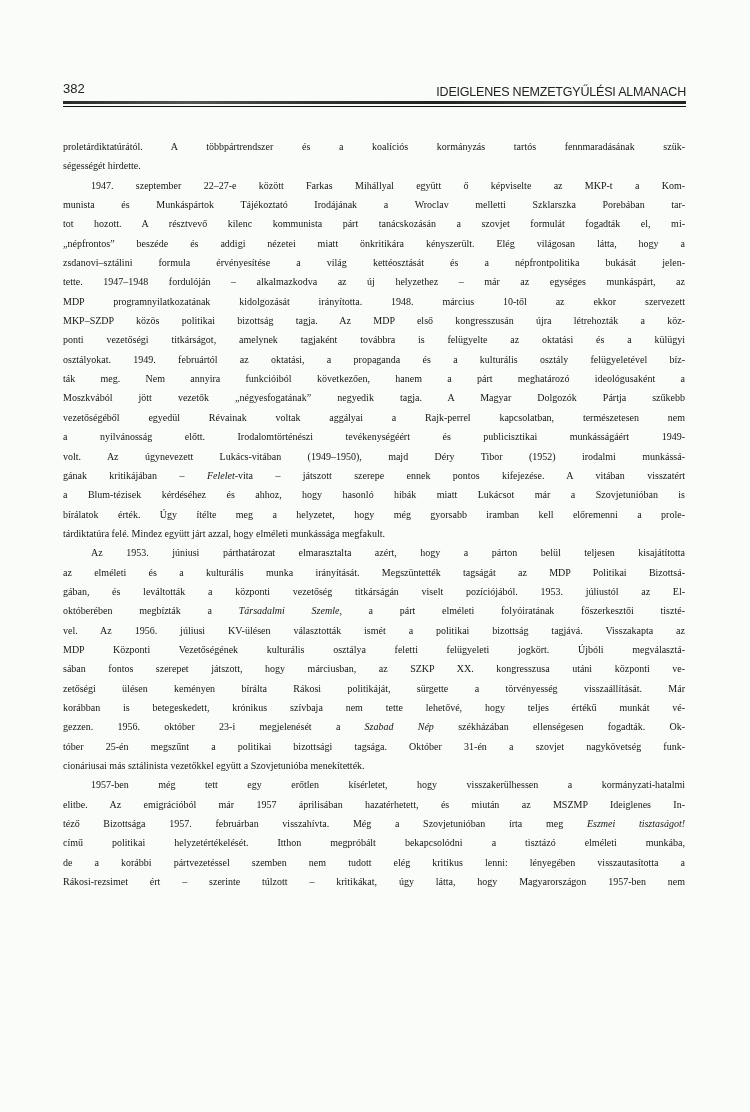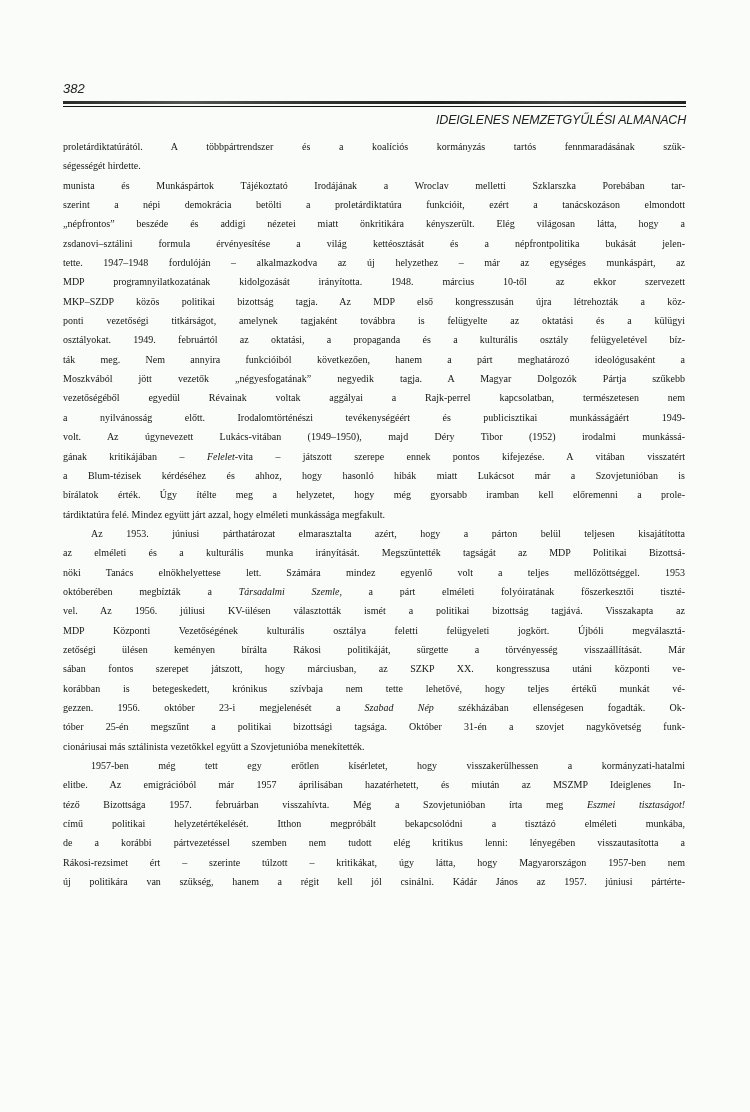--- a/index.html
+++ b/index.html
@@ -3,31 +3,30 @@
 <meta charset="utf-8">
 <style>
   html, body { margin: 0; padding: 0; }
   body {
     width: 750px; height: 1112px;
     background: #fafcf9;
     position: relative; overflow: hidden;
     color: #151515;
   }
   .page-header {
-    position: absolute; left: 63px; top: 81px; width: 623px; height: 28px; font-style: italic;
+    position: absolute; left: 63px; top: 81px; width: 623px; height: 28px;
   }
   .page-number {
     position: absolute; left: 0; top: 0;
     font-family: "Liberation Sans", sans-serif; font-size: 13px; color: #222;
   }
   .running-title {
     position: absolute; right: 0; top: 4px;
     font-family: "Liberation Sans", sans-serif; font-size: 12.5px; color: #222;
     letter-spacing: -0.2px;
-    margin-top: 28px;
   }
   .rule-thick {
     position: absolute; left: 0; right: 0; top: 20px; height: 3px;
     background: linear-gradient(90deg, #2a2a2a 0%, #555 20%, #333 40%, #222 60%, #444 80%, #222 100%);
   }
   .rule-thin {
     position: absolute; left: 0; right: 0; top: 25px; height: 1px; background: #111;
   }
   .body-text {
     position: absolute; left: 63px; top: 137px; width: 622px;
@@ -51,22 +50,23 @@
   <div class="rule-thick"></div>
   <div class="rule-thin"></div>
 </div>
 
 <div class="body-text" id="body-text">
     <div>
       <span class="line">proletárdiktatúrától. A többpártrendszer és a koalíciós kormányzás tartós fennmaradásának szük-</span>
       <span class="line last">ségességét hirdette.</span>
     </div>
     <div>
+      <span class="line indent">1947. szeptember 22–27-e között Farkas Mihállyal együtt ő képviselte az MKP-t a Kom-</span>
       <span class="line">munista és Munkáspártok Tájékoztató Irodájának a Wroclav melletti Szklarszka Porebában tar-</span>
-      <span class="line">szerint a népi demokrácia betölti a proletárdiktatúra funkcióit, ezért a tanácskozáson elmondott</span>
+      <span class="line">tot hozott. A résztvevő kilenc kommunista párt tanácskozásán a szovjet formulát fogadták el, mi-</span>
       <span class="line">„népfrontos” beszéde és addigi nézetei miatt önkritikára kényszerült. Elég világosan látta, hogy a</span>
       <span class="line">zsdanovi–sztálini formula érvényesítése a világ kettéosztását és a népfrontpolitika bukását jelen-</span>
       <span class="line">tette. 1947–1948 fordulóján – alkalmazkodva az új helyzethez – már az egységes munkáspárt, az</span>
       <span class="line">MDP programnyilatkozatának kidolgozását irányította. 1948. március 10-től az ekkor szervezett</span>
       <span class="line">MKP–SZDP közös politikai bizottság tagja. Az MDP első kongresszusán újra létrehozták a köz-</span>
       <span class="line">ponti vezetőségi titkárságot, amelynek tagjaként továbbra is felügyelte az oktatási és a külügyi</span>
       <span class="line">osztályokat. 1949. februártól az oktatási, a propaganda és a kulturális osztály felügyeletével bíz-</span>
       <span class="line">ták meg. Nem annyira funkcióiból következően, hanem a párt meghatározó ideológusaként a</span>
       <span class="line">Moszkvából jött vezetők „négyesfogatának” negyedik tagja. A Magyar Dolgozók Pártja szűkebb</span>
       <span class="line">vezetőségéből egyedül Révainak voltak aggályai a Rajk-perrel kapcsolatban, természetesen nem</span>
@@ -75,33 +75,32 @@
     <div>
       <span class="line">volt. Az úgynevezett Lukács-vitában (1949–1950), majd Déry Tibor (1952) irodalmi munkássá-</span>
       <span class="line">gának kritikájában – <em>Felelet</em>-vita – játszott szerepe ennek pontos kifejezése. A vitában visszatért</span>
       <span class="line">a Blum-tézisek kérdéséhez és ahhoz, hogy hasonló hibák miatt Lukácsot már a Szovjetunióban is</span>
       <span class="line">bírálatok érték. Úgy ítélte meg a helyzetet, hogy még gyorsabb iramban kell előremenni a prole-</span>
       <span class="line last">tárdiktatúra felé. Mindez együtt járt azzal, hogy elméleti munkássága megfakult.</span>
     </div>
     <div>
       <span class="line indent">Az 1953. júniusi párthatározat elmarasztalta azért, hogy a párton belül teljesen kisajátította</span>
       <span class="line">az elméleti és a kulturális munka irányítását. Megszüntették tagságát az MDP Politikai Bizottsá-</span>
-      <span class="line">nöki Tanács elnökhelyettese lett. Számára mindez egyenlő volt a teljes mellőzöttséggel. 1953</span>
+      <span class="line">gában, és leváltották a központi vezetőség titkárságán viselt pozíciójából. 1953. júliustól az El-</span>
       <span class="line">októberében megbízták a <em>Társadalmi Szemle</em>, a párt elméleti folyóiratának főszerkesztői tiszté-</span>
       <span class="line">vel. Az 1956. júliusi KV-ülésen választották ismét a politikai bizottság tagjává. Visszakapta az</span>
       <span class="line">MDP Központi Vezetőségének kulturális osztálya feletti felügyeleti jogkört. Újbóli megválasztá-</span>
+      <span class="line">sában fontos szerepet játszott, hogy márciusban, az SZKP XX. kongresszusa utáni központi ve-</span>
       <span class="line">zetőségi ülésen keményen bírálta Rákosi politikáját, sürgette a törvényesség visszaállítását. Már</span>
-      <span class="line">sában fontos szerepet játszott, hogy márciusban, az SZKP XX. kongresszusa utáni központi ve-</span>
       <span class="line">korábban is betegeskedett, krónikus szívbaja nem tette lehetővé, hogy teljes értékű munkát vé-</span>
       <span class="line">gezzen. 1956. október 23-i megjelenését a <em>Szabad Nép</em> székházában ellenségesen fogadták. Ok-</span>
       <span class="line">tóber 25-én megszűnt a politikai bizottsági tagsága. Október 31-én a szovjet nagykövetség funk-</span>
       <span class="line last">cionáriusai más sztálinista vezetőkkel együtt a Szovjetunióba menekítették.</span>
     </div>
     <div>
       <span class="line indent">1957-ben még tett egy erőtlen kísérletet, hogy visszakerülhessen a kormányzati-hatalmi</span>
       <span class="line">elitbe. Az emigrációból már 1957 áprilisában hazatérhetett, és miután az MSZMP Ideiglenes In-</span>
       <span class="line">téző Bizottsága 1957. februárban visszahívta. Még a Szovjetunióban írta meg <em>Eszmei tisztaságot!</em></span>
       <span class="line">című politikai helyzetértékelését. Itthon megpróbált bekapcsolódni a tisztázó elméleti munkába,</span>
       <span class="line">de a korábbi pártvezetéssel szemben nem tudott elég kritikus lenni: lényegében visszautasította a</span>
       <span class="line">Rákosi-rezsimet ért – szerinte túlzott – kritikákat, úgy látta, hogy Magyarországon 1957-ben nem</span>
-      <span class="line">új politikára van szükség, hanem a régit kell jól csinálni. Kádár János az 1957. júniusi pártérte-</span>
     </div>
   </div>
 
 </body></html>

